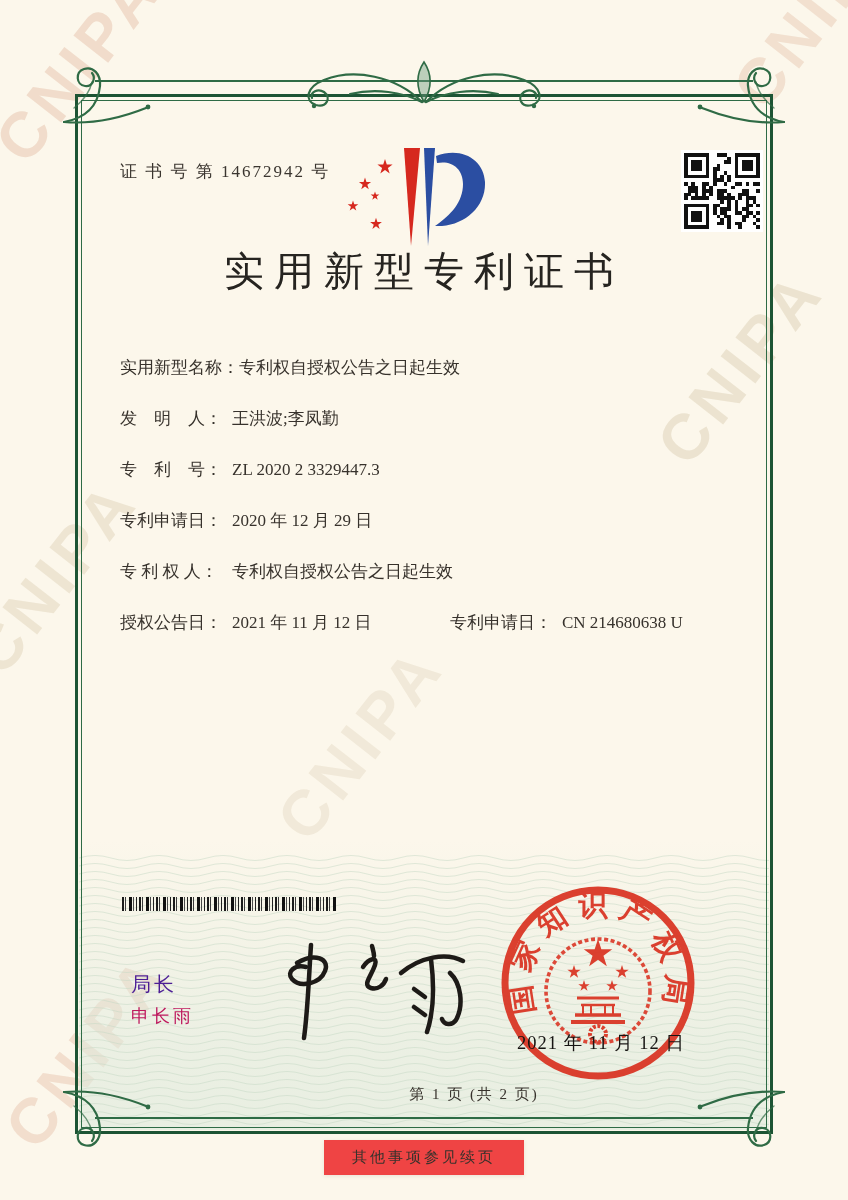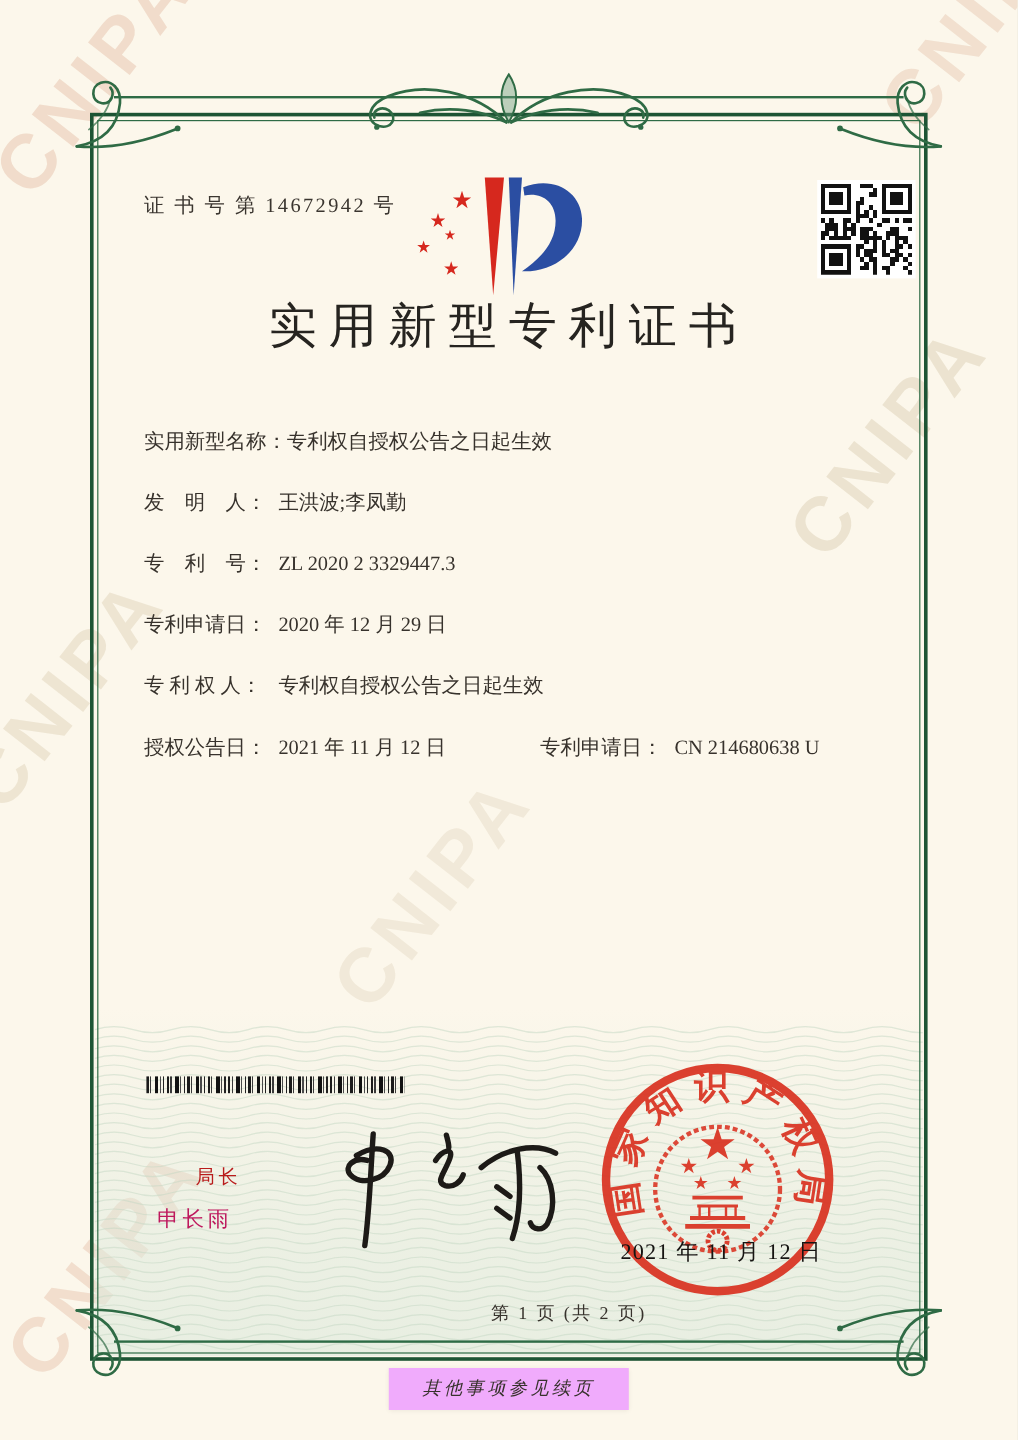--- a/index.html
+++ b/index.html
@@ -43,30 +43,30 @@
   .paras p{margin:0 0 3px 0; text-indent:2em; text-align:justify;}
   .barcode{
     position:absolute; left:122px; top:897px; width:215px; height:14px;
     background:repeating-linear-gradient(90deg,
       #1b1b1b 0 2px, rgba(0,0,0,0) 2px 3px,
       #3a3a3a 3px 4px, rgba(0,0,0,0) 4px 7px,
       #111 7px 10px, rgba(0,0,0,0) 10px 11px,
       #4a4a4a 11px 12px, rgba(0,0,0,0) 12px 14px,
       #222 14px 15px, rgba(0,0,0,0) 15px 17px);
   }
-  .dir-label{position:absolute; left:131px; top:971px; font-size:16px; letter-spacing:3px; color:#b91c1c;margin-left:32px;}
+  .dir-label{position:absolute; left:131px; top:971px; font-size:20px; letter-spacing:3px; color:#4c1d95;}
   .dir-name{position:absolute; left:131px; top:1004px; font-size:18px; letter-spacing:3px; color:#be185d;}
   .signature{position:absolute; left:245px; top:933px;}
   .seal{position:absolute; left:497px; top:882px; mix-blend-mode:multiply; opacity:.94;}
   .seal-date{position:absolute; left:517px; top:1030px; font-size:18.5px; letter-spacing:1px; color:#161412; white-space:nowrap;}
   .pagefoot{position:absolute; left:75px; top:1085px; width:798px; text-align:center; font-size:15px; letter-spacing:2px; color:#37322c;}
   .note{
     position:absolute; left:50%; top:1140px; transform:translateX(-50%);
-    background:#f0abfc; padding:8px 28px; font-size:15px; letter-spacing:3px;
-    color:#37322c; box-shadow:0 1px 4px rgba(90,80,60,.12); white-space:nowrap;font-style:italic;
+    background:#ef4444; padding:8px 28px; font-size:15px; letter-spacing:3px;
+    color:#37322c; box-shadow:0 1px 4px rgba(90,80,60,.12); white-space:nowrap;
   }
   .orn{position:absolute; z-index:2; pointer-events:none;}
 </style>
 </head>
 <body>
 
 <div class="page">
 
   <div class="wm" style="left:-34px; top:28px;  color:rgba(214,158,128,.30);">CNIPA</div>
   <div class="wm" style="left:704px; top:-26px; color:rgba(214,158,128,.26);">CNIPA</div>

